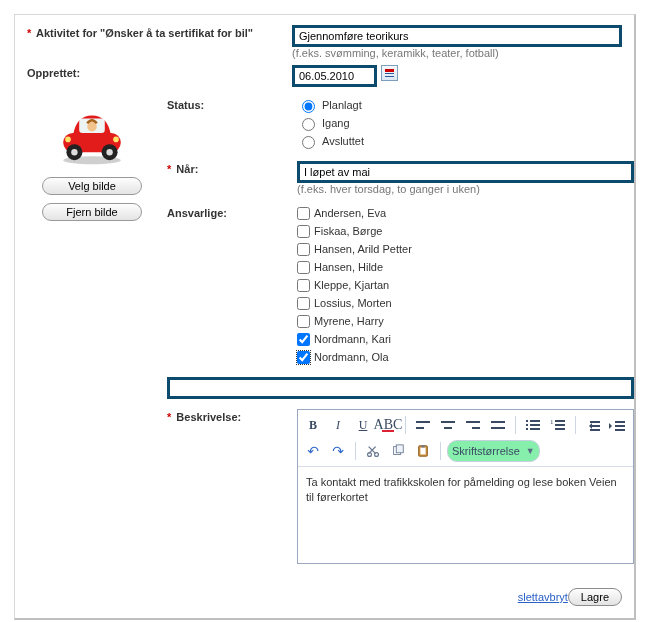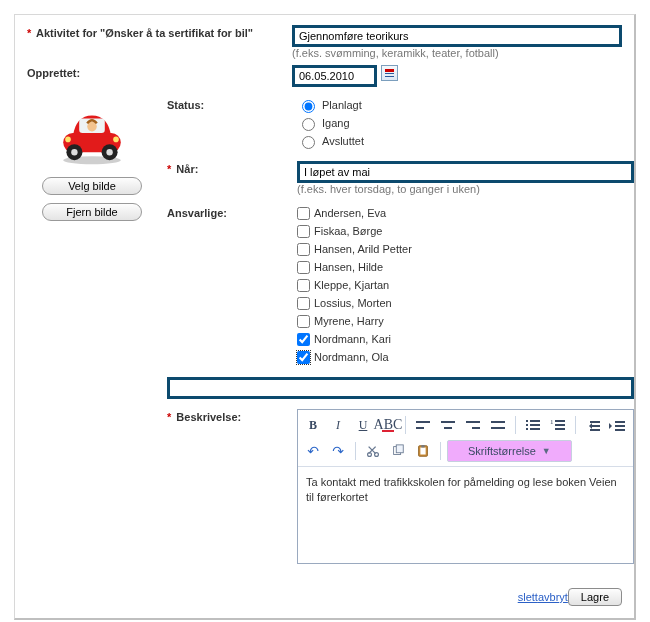--- a/index.html
+++ b/index.html
@@ -27,29 +27,29 @@
   .inner-lbl{flex:0 0 130px;font-weight:bold;padding-top:2px}
   .inner-val{flex:1}
   .radio-line,.chk-line{display:flex;align-items:center;gap:4px;margin-bottom:2px;line-height:16px}
   .chk-line input{margin:0}
   .chk-focus{outline:1px dotted #333}
   .editor{border:1px solid #9aa9bf;background:#fff}
   .toolbar{padding:4px 4px 0 4px;background:#fff}
   .tool-row{display:flex;align-items:center;gap:3px;margin-bottom:4px;flex-wrap:nowrap}
   .tbtn{width:22px;height:22px;border:1px solid transparent;border-radius:2px;display:flex;align-items:center;justify-content:center;font-family:Georgia,'Times New Roman',serif;font-size:12px;color:#3a4a63;cursor:pointer;background:#fff}
   .sep{width:1px;height:18px;background:#ccd6e4;margin:0 3px}
-  .tselect{display:flex;align-items:center;height:22px;border:1px solid #c6d0df;border-radius:2px;padding:0 20px;font-size:11px;color:#3a4a63;cursor:pointer;background:#f0abfc}
+  .tselect{display:flex;align-items:center;height:22px;border:1px solid #c6d0df;border-radius:10px;padding:0 4px;font-size:11px;color:#3a4a63;cursor:pointer;background:#86efac}
   .tselect .drop{margin-left:6px;font-size:9px;color:#5a6a82}
   .abc{font-size:14px;position:relative}
   .abc:after{content:"";position:absolute;left:4px;right:4px;bottom:3px;height:2px;background:#d23}
   .hr{height:1px;background:#d6dde8;margin:0 0 0 0}
   .editor-body{padding:8px;min-height:96px;color:#333;line-height:15px;outline:none}
   .footer{display:flex;justify-content:flex-end;align-items:center;margin-top:14px}
   .link{color:#2b60c7;text-decoration:underline;cursor:pointer}
-  .primary-btn{font:inherit;padding:2px 12px;border:1px solid #8c8c8c;border-radius:4px;background:linear-gradient(#fdfdfd,#e3e3e3);cursor:pointer}
+  .primary-btn{font:inherit;padding:2px 12px;border:1px solid #8c8c8c;border-radius:9px;background:linear-gradient(#fdfdfd,#e3e3e3);cursor:pointer}
   .ico-line{display:block;width:14px;height:12px;position:relative}
   .ico-line:before,.ico-line:after{content:"";position:absolute;height:2px;background:#3a4a63}
   .al-l:before{left:0;width:14px;top:2px}.al-l:after{left:0;width:8px;top:8px}
   .al-c:before{left:0;width:14px;top:2px}.al-c:after{left:3px;width:8px;top:8px}
   .al-r:before{left:0;width:14px;top:2px}.al-r:after{left:6px;width:8px;top:8px}
   .al-j:before{left:0;width:14px;top:2px}.al-j:after{left:0;width:14px;top:8px}
   .ico-list{display:block;width:14px;height:12px;position:relative}
   .ico-list:before{content:"";position:absolute;left:4px;right:0;top:1px;height:2px;background:#3a4a63;box-shadow:0 4px #3a4a63,0 8px #3a4a63}
   .ico-list.bul:after{content:"";position:absolute;left:0;top:1px;width:2px;height:2px;background:#3a4a63;box-shadow:0 4px #3a4a63,0 8px #3a4a63}
   .ico-list.num:after{content:"1";position:absolute;left:-1px;top:-1px;font-size:7px;color:#3a4a63}

